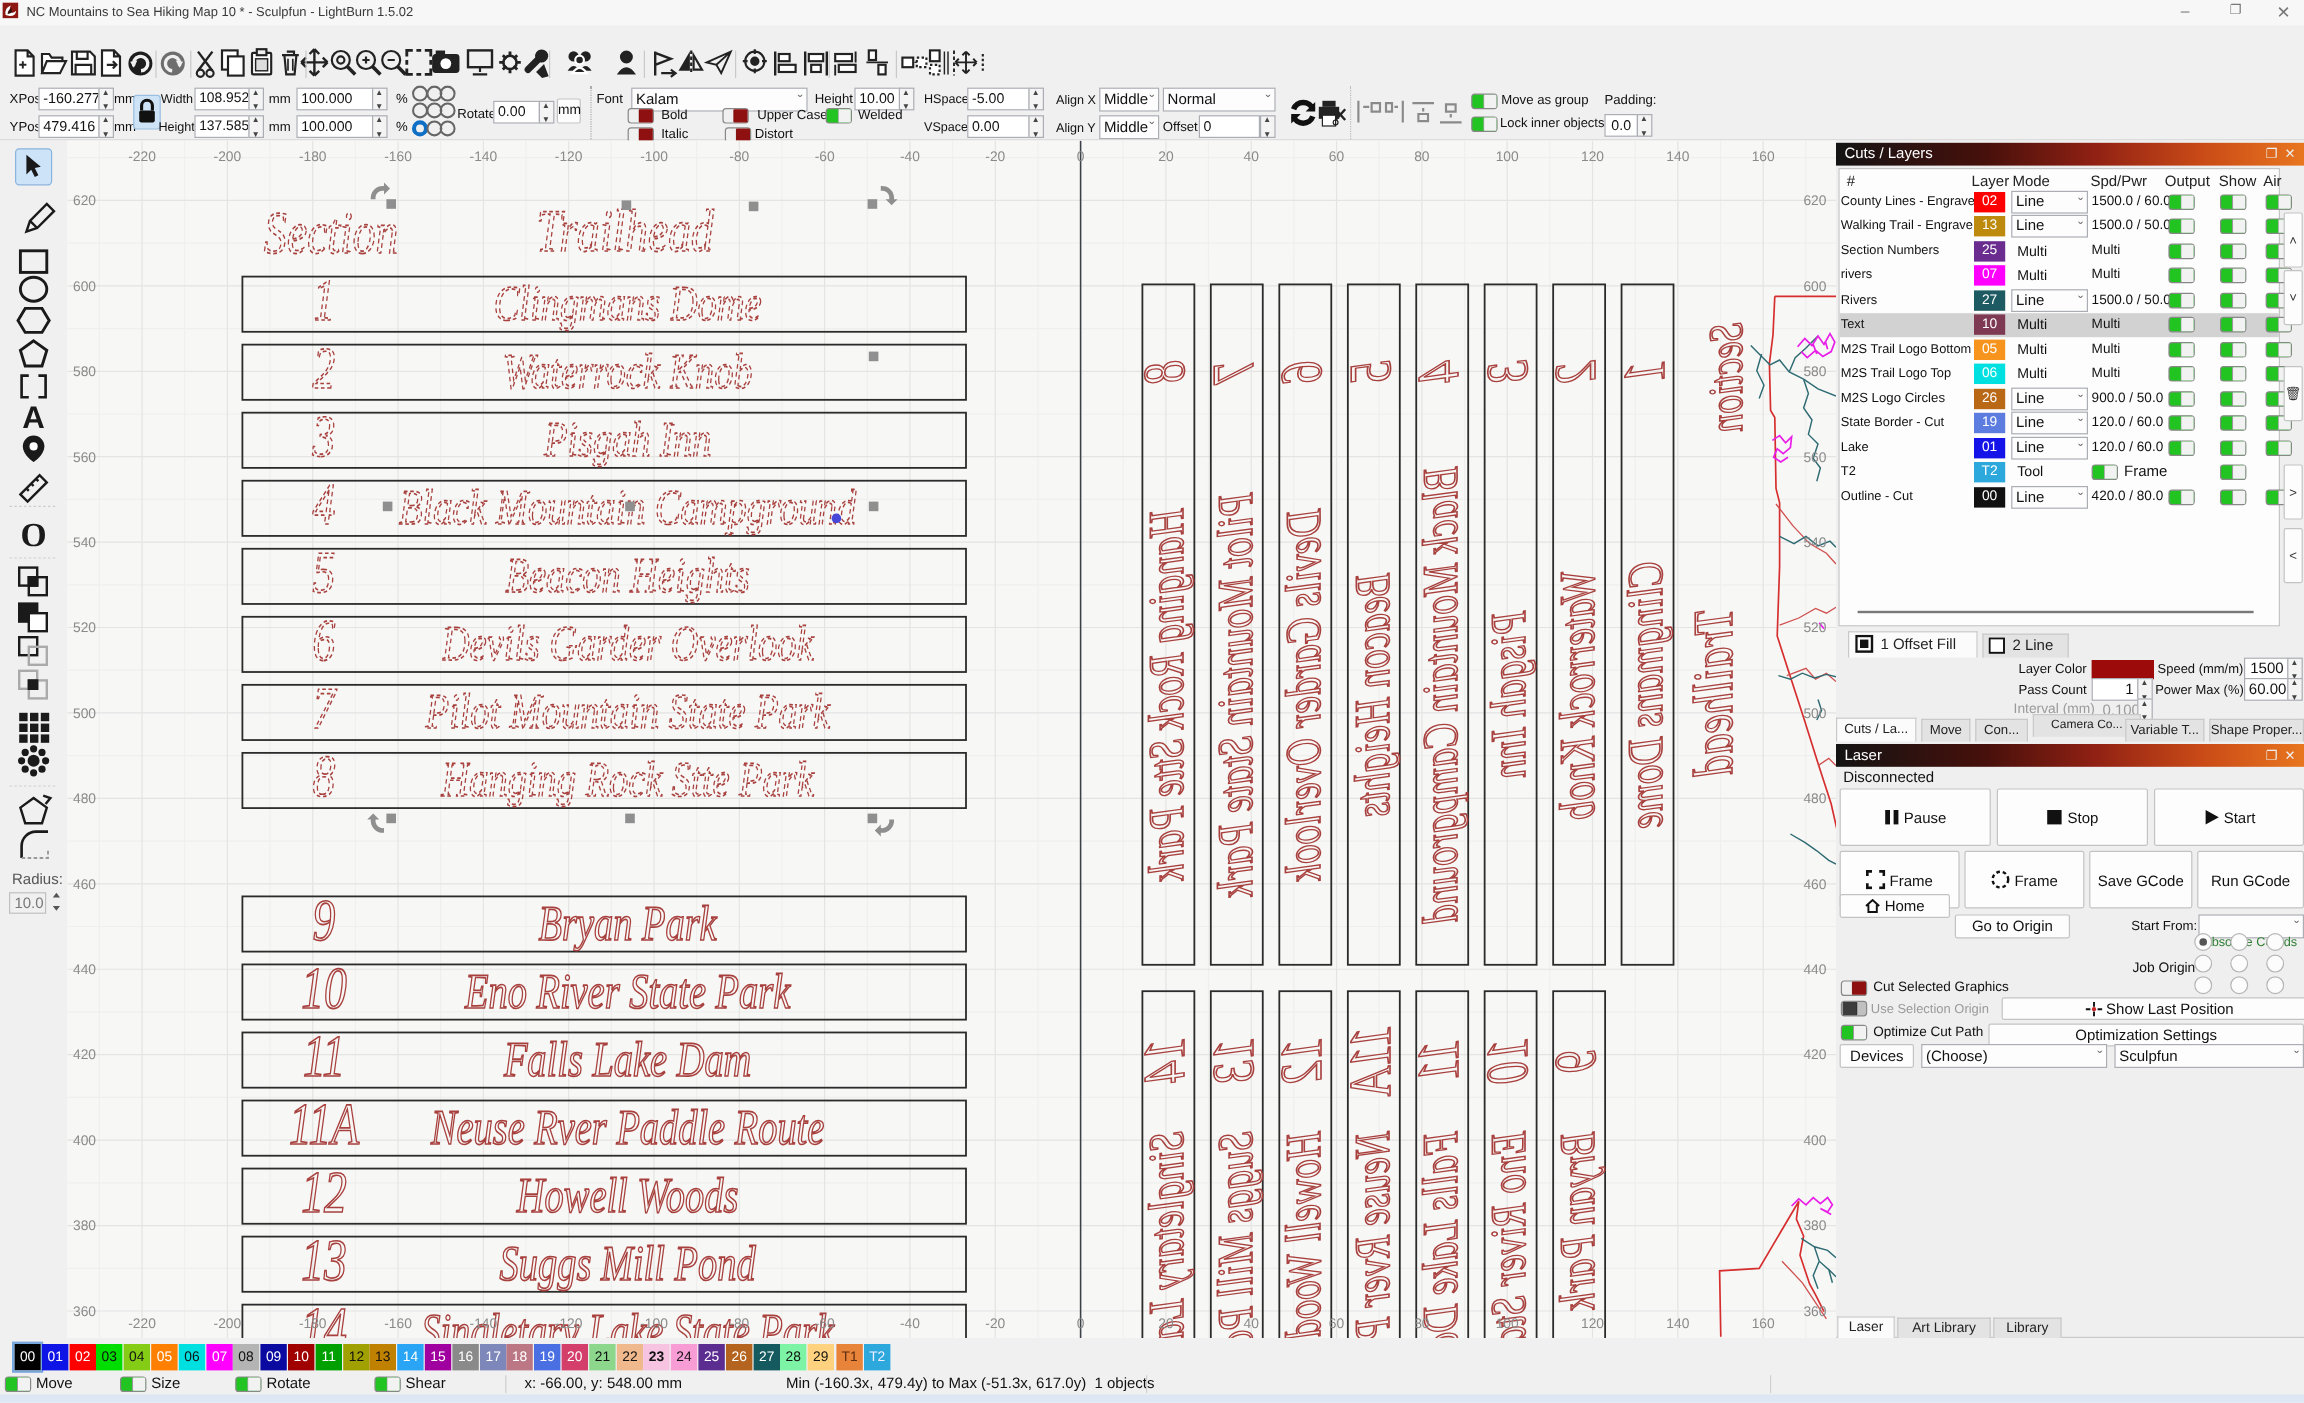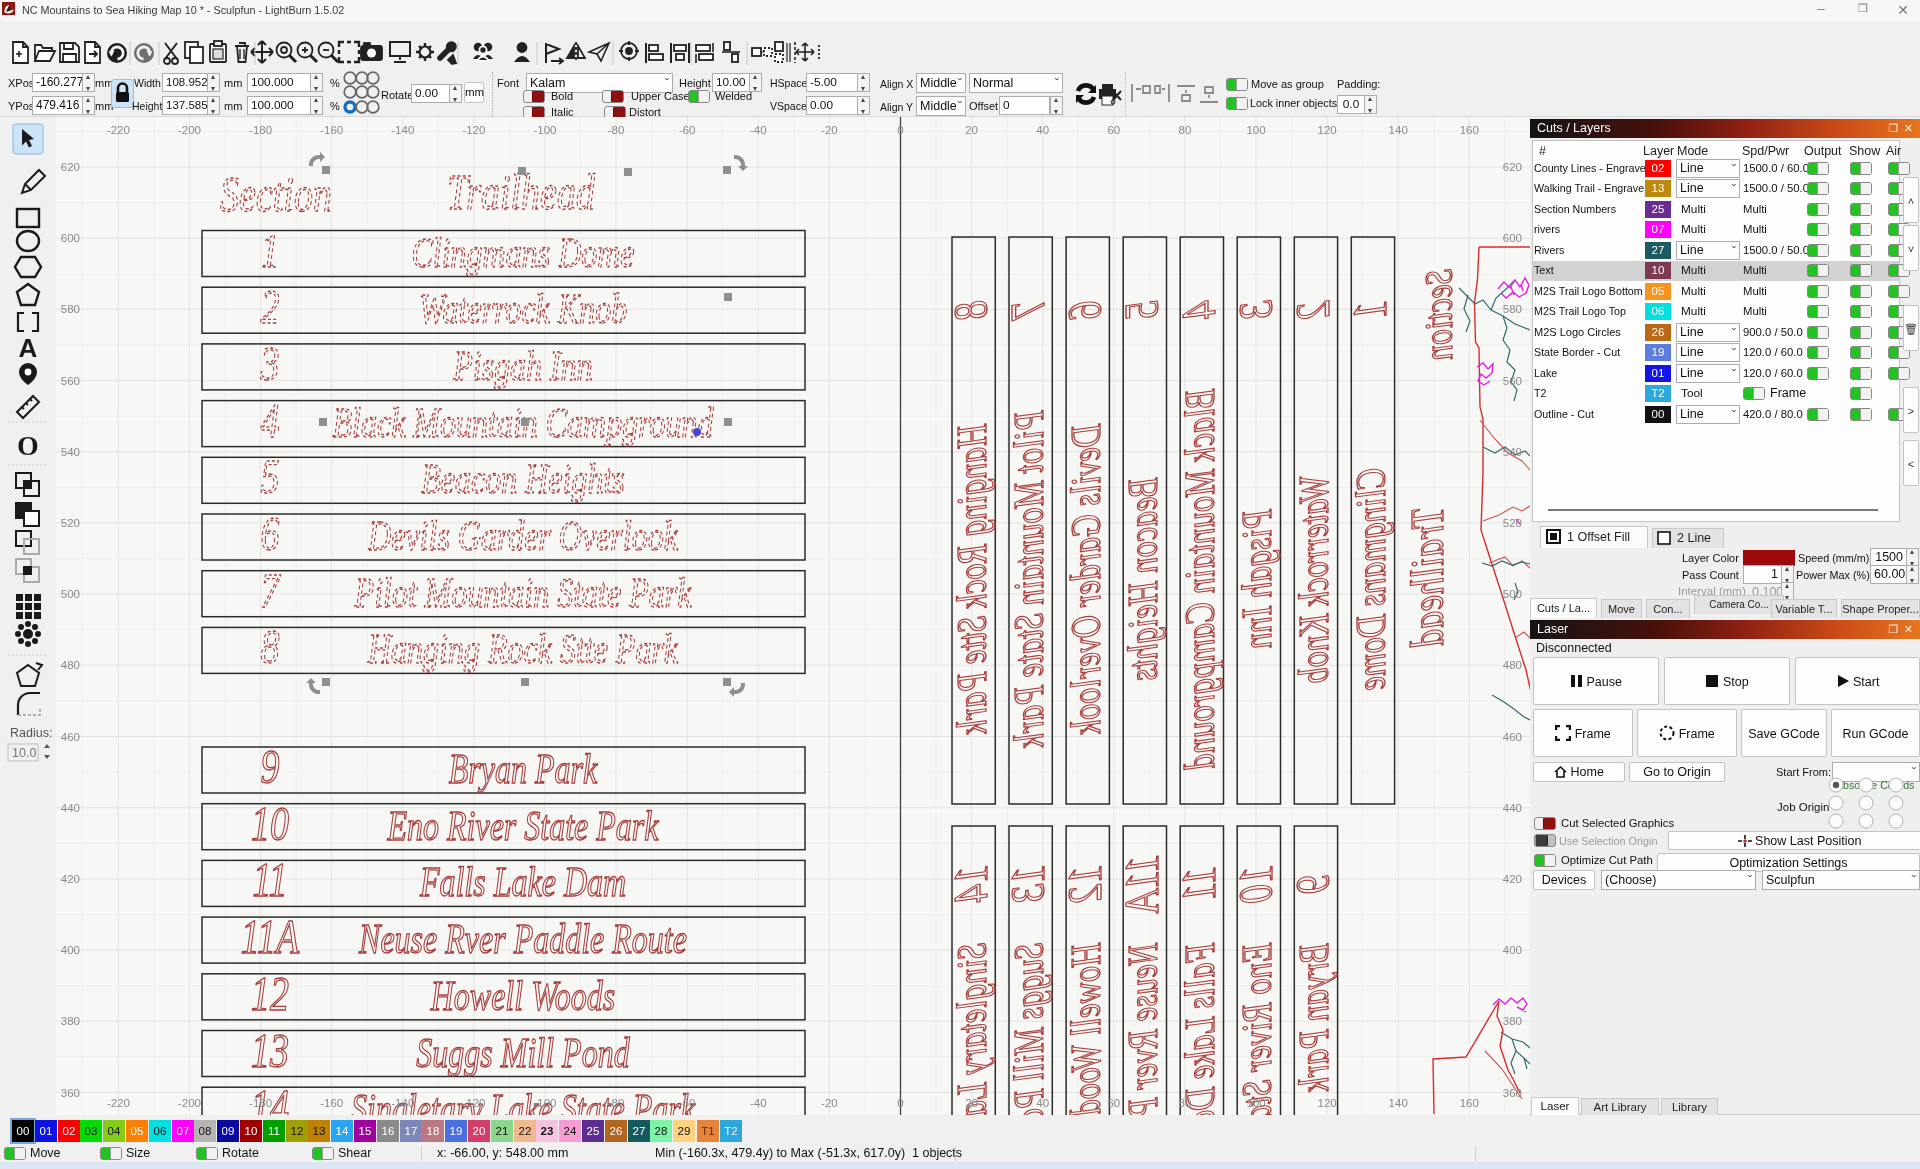--- a/index.html
+++ b/index.html
@@ -792,21 +792,21 @@
           <path d="M2,1 L13,7 L2,13 z" fill="#111"></path>
         </svg> Start</div>
 <div class="btn" style="left:3px;top:592px;width:100px;height:48px;line-height:48px"><svg width="16" height="16" style="vertical-align:-3px">
           <path d="M1,5 V1 h4 M11,1 h4 v4 M15,11 v4 h-4 M5,15 H1 v-4" stroke="#111" stroke-width="2.4" fill="none"></path>
         </svg> Frame</div>
 <div class="btn" style="left:107px;top:592px;width:100px;height:48px;line-height:48px"><svg width="16" height="16" style="vertical-align:-3px">
           <circle cx="8" cy="8" r="6.5" stroke="#111" stroke-width="2" fill="none" stroke-dasharray="3 2.4"></circle>
         </svg> Frame</div>
 <div class="btn" style="left:211px;top:592px;width:86px;height:48px;line-height:48px">Save GCode</div>
 <div class="btn" style="left:301px;top:592px;width:89px;height:48px;line-height:48px">Run GCode</div>
-<div class="btn" style="left:3px;top:645px;width:92px;height:20px;line-height:19px"><svg width="13" height="12" style="vertical-align:-2px">
+<div class="btn" style="left:3px;top:628px;width:92px;height:20px;line-height:19px"><svg width="13" height="12" style="vertical-align:-2px">
           <path d="M1,6 L6.5,1 L12,6 M3,5 v6 h7 v-6" stroke="#111" stroke-width="1.6" fill="none"></path>
         </svg> Home</div>
 <div class="btn" style="left:99px;top:645px;width:96px;height:20px;line-height:19px">Go to Origin</div>
 <div class="lbl" style="left:246px;top:649px;font-size:11px">Start From:</div>
 <div class="combo" style="left:302px;top:645px;width:88px;color:#2e7d32;font-size:10.6px;padding-top:13px">Absolute Coords</div>
 <div class="lbl" style="left:247px;top:684px;font-size:11.5px">Job Origin</div>
 <svg class="abs" style="left:294px;top:658px" width="96" height="60">
         <circle cx="12" cy="10" r="7" fill="#fcfcfc" stroke="#b5b5b5"></circle>
         <circle cx="42" cy="10" r="7" fill="#fcfcfc" stroke="#b5b5b5"></circle>
         <circle cx="72" cy="10" r="7" fill="#fcfcfc" stroke="#b5b5b5"></circle>

